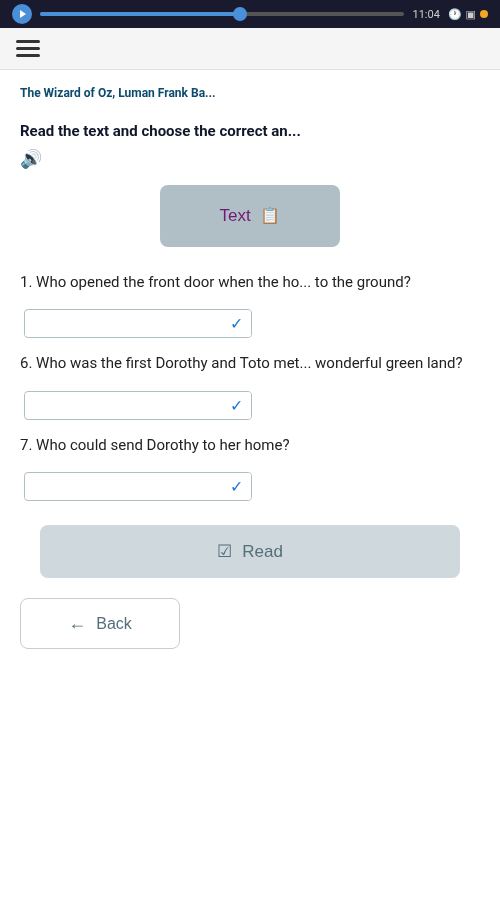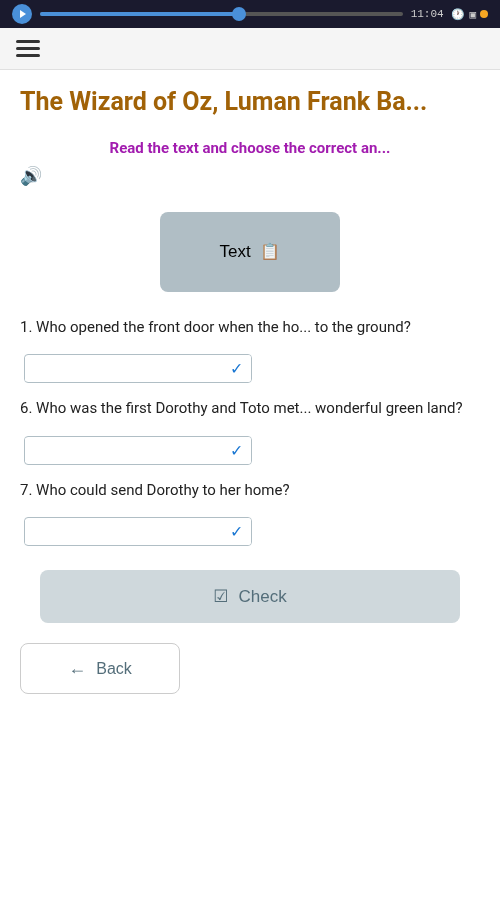--- a/index.html
+++ b/index.html
@@ -13,21 +13,20 @@
     }
 
     
     .status-bar {
       background: #1a1a2e;
       height: 28px;
       display: flex;
       align-items: center;
       padding: 0 12px;
       gap: 8px;
-      font-family: Liberation Mono, monospace;
     }
     .play-btn {
       width: 20px;
       height: 20px;
       border-radius: 50%;
       background: #4a90d9;
       display: flex;
       align-items: center;
       justify-content: center;
     }
@@ -100,62 +99,60 @@
       background: #333;
       border-radius: 2px;
     }
 
     
     .content {
       padding: 16px 20px;
     }
 
     .lesson-title {
-      font-size: 25px;
+      font-size: 12px;
       font-weight: 700;
-      color: #a16207;
+      color: #0c4a6e;
       margin-bottom: 20px;
       line-height: 1.3;
     }
 
     .instruction {
       font-size: 15px;
       font-weight: 700;
-      color: #a21caf;
+      color: #0f172a;
       margin-bottom: 8px;
-      text-align: center;
     }
 
     .audio-btn {
       font-size: 18px;
       margin-bottom: 16px;
       cursor: pointer;
     }
 
     
     .text-btn-container {
       display: flex;
       justify-content: center;
       margin-bottom: 24px;
     }
     .text-btn {
       background: #b0bec5;
       border: none;
       border-radius: 8px;
-      padding: 30px 40px;
+      padding: 21px 40px;
       font-size: 17px;
-      color: #000000;
+      color: #701a75;
       font-weight: 500;
       cursor: pointer;
       display: flex;
       align-items: center;
       gap: 10px;
       min-width: 180px;
       justify-content: center;
-      margin-top: 10px;
     }
     .text-icon {
       font-size: 16px;
       opacity: 0.8;
     }
 
     
     .questions {
       margin-bottom: 24px;
     }
@@ -329,21 +326,21 @@
           <span class="dropdown-arrow">✓</span>
         </div>
       </div>
     </div>
 
   </div>
 
   <div class="check-btn-container">
     <button class="check-btn">
       <span>☑</span>
-      <span>Check</span>
+      <span>Read</span>
     </button>
   </div>
 
   <div class="back-btn-container">
     <button class="back-btn">
       <span class="back-arrow">←</span>
       <span>Back</span>
     </button>
   </div>
 

